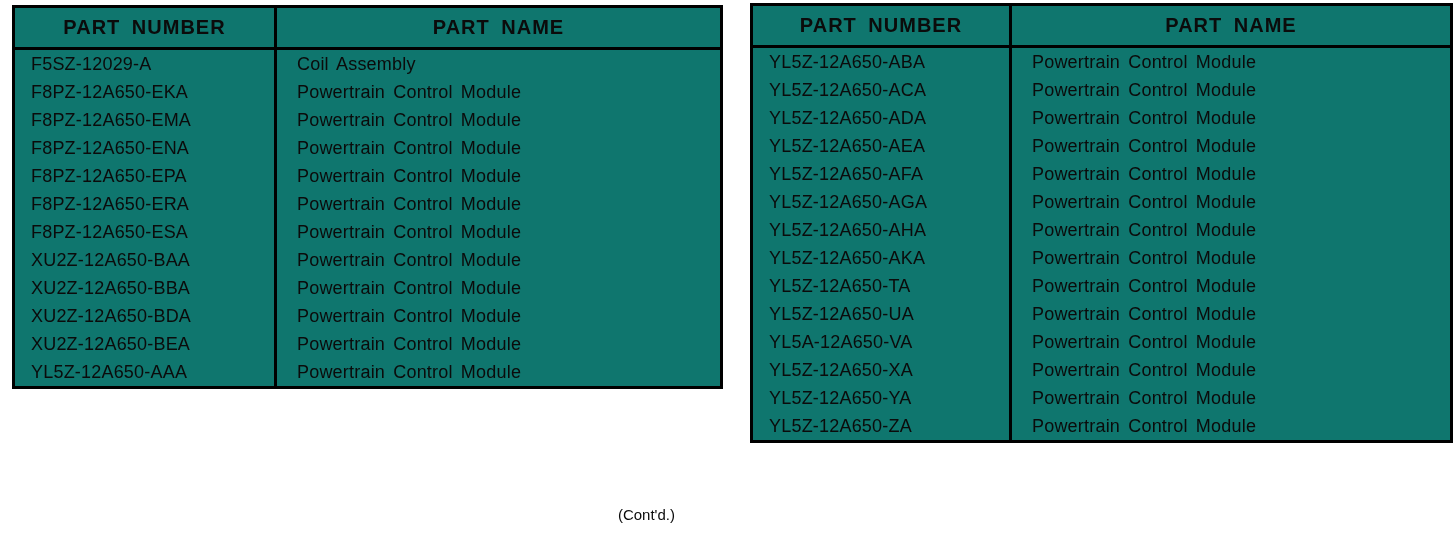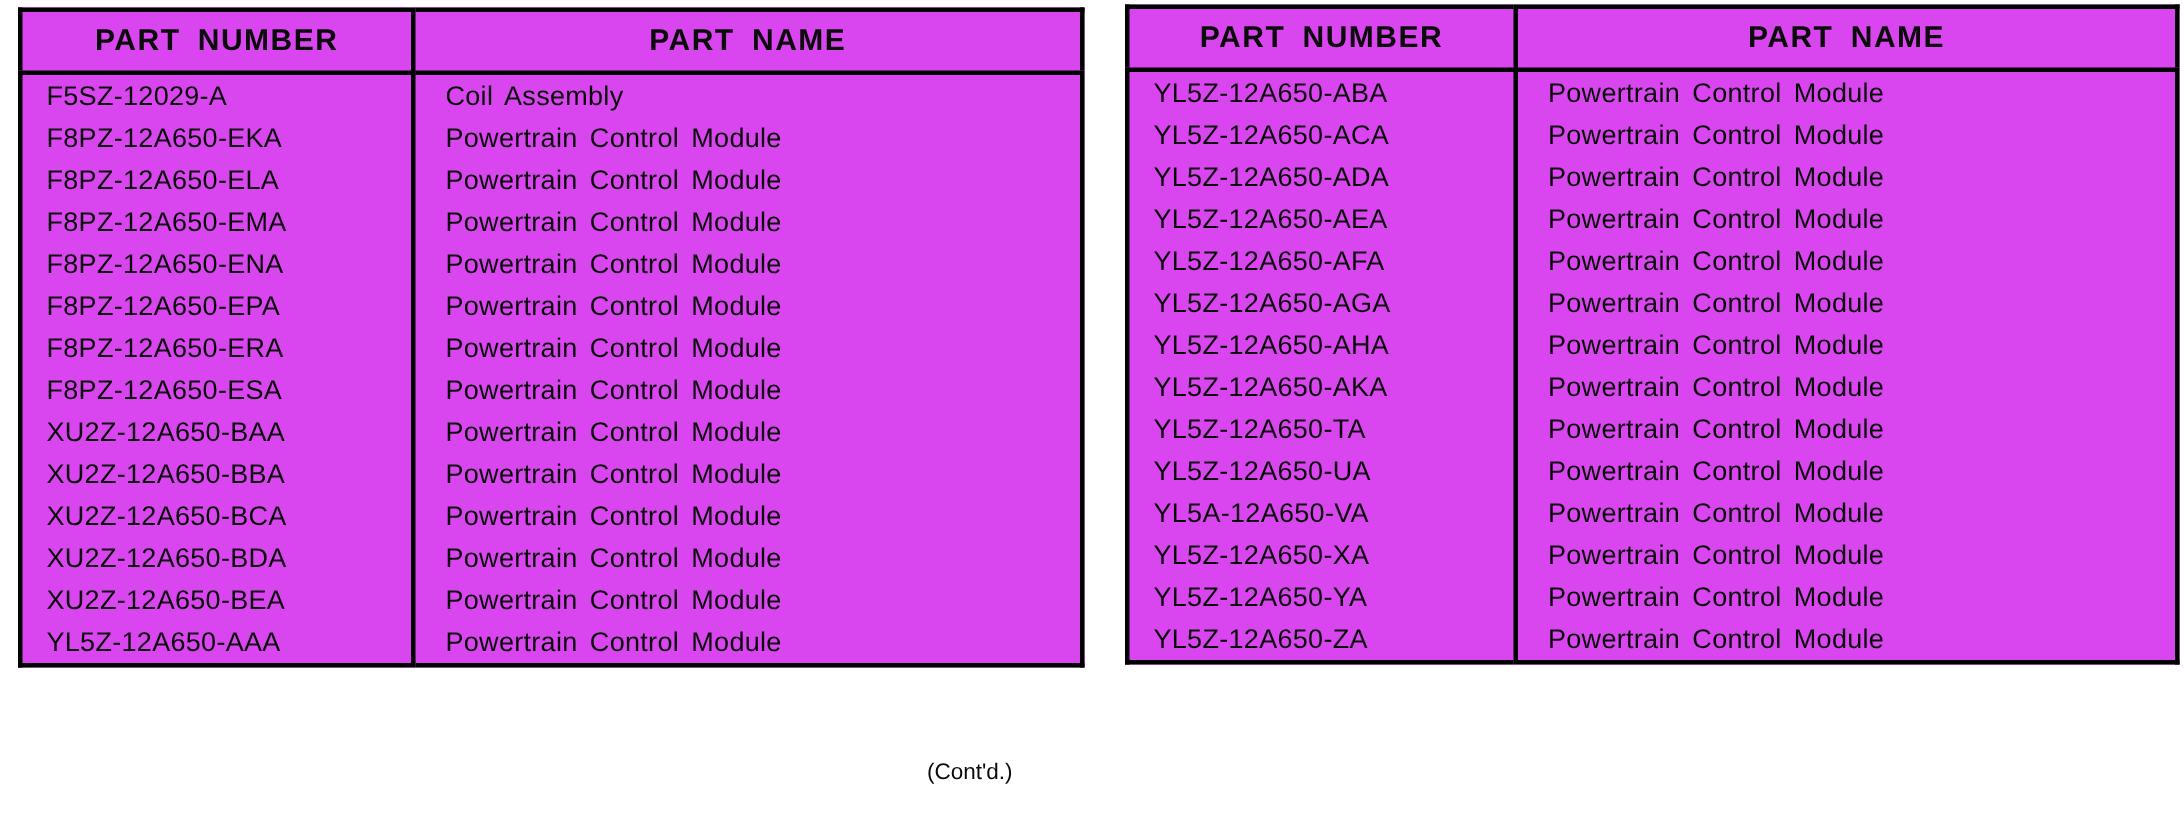--- a/index.html
+++ b/index.html
@@ -16,21 +16,21 @@
     overflow: hidden;
   }
   .table-wrap {
     position: absolute;
   }
   .table-wrap.left  { left: 12px;  top: 5px; }
   .table-wrap.right { left: 750px; top: 3px; }
 
   table.parts-table {
     border-collapse: collapse;
-    background: #d946ef;
+    background: #0f766e;
     border: 3px solid #000000;
     table-layout: fixed;
   }
   table.parts-table th {
     border-bottom: 3px solid #000000;
     font-size: 20px;
     font-weight: bold;
     letter-spacing: 1px;
     word-spacing: 5px;
     height: 39px;
@@ -87,24 +87,20 @@
       <tbody>
         <tr>
           <td>F5SZ-12029-A</td>
           <td>Coil Assembly</td>
         </tr>
         <tr>
           <td>F8PZ-12A650-EKA</td>
           <td>Powertrain Control Module</td>
         </tr>
         <tr>
-          <td>F8PZ-12A650-ELA</td>
-          <td>Powertrain Control Module</td>
-        </tr>
-        <tr>
           <td>F8PZ-12A650-EMA</td>
           <td>Powertrain Control Module</td>
         </tr>
         <tr>
           <td>F8PZ-12A650-ENA</td>
           <td>Powertrain Control Module</td>
         </tr>
         <tr>
           <td>F8PZ-12A650-EPA</td>
           <td>Powertrain Control Module</td>
@@ -116,24 +112,20 @@
         <tr>
           <td>F8PZ-12A650-ESA</td>
           <td>Powertrain Control Module</td>
         </tr>
         <tr>
           <td>XU2Z-12A650-BAA</td>
           <td>Powertrain Control Module</td>
         </tr>
         <tr>
           <td>XU2Z-12A650-BBA</td>
-          <td>Powertrain Control Module</td>
-        </tr>
-        <tr>
-          <td>XU2Z-12A650-BCA</td>
           <td>Powertrain Control Module</td>
         </tr>
         <tr>
           <td>XU2Z-12A650-BDA</td>
           <td>Powertrain Control Module</td>
         </tr>
         <tr>
           <td>XU2Z-12A650-BEA</td>
           <td>Powertrain Control Module</td>
         </tr>

